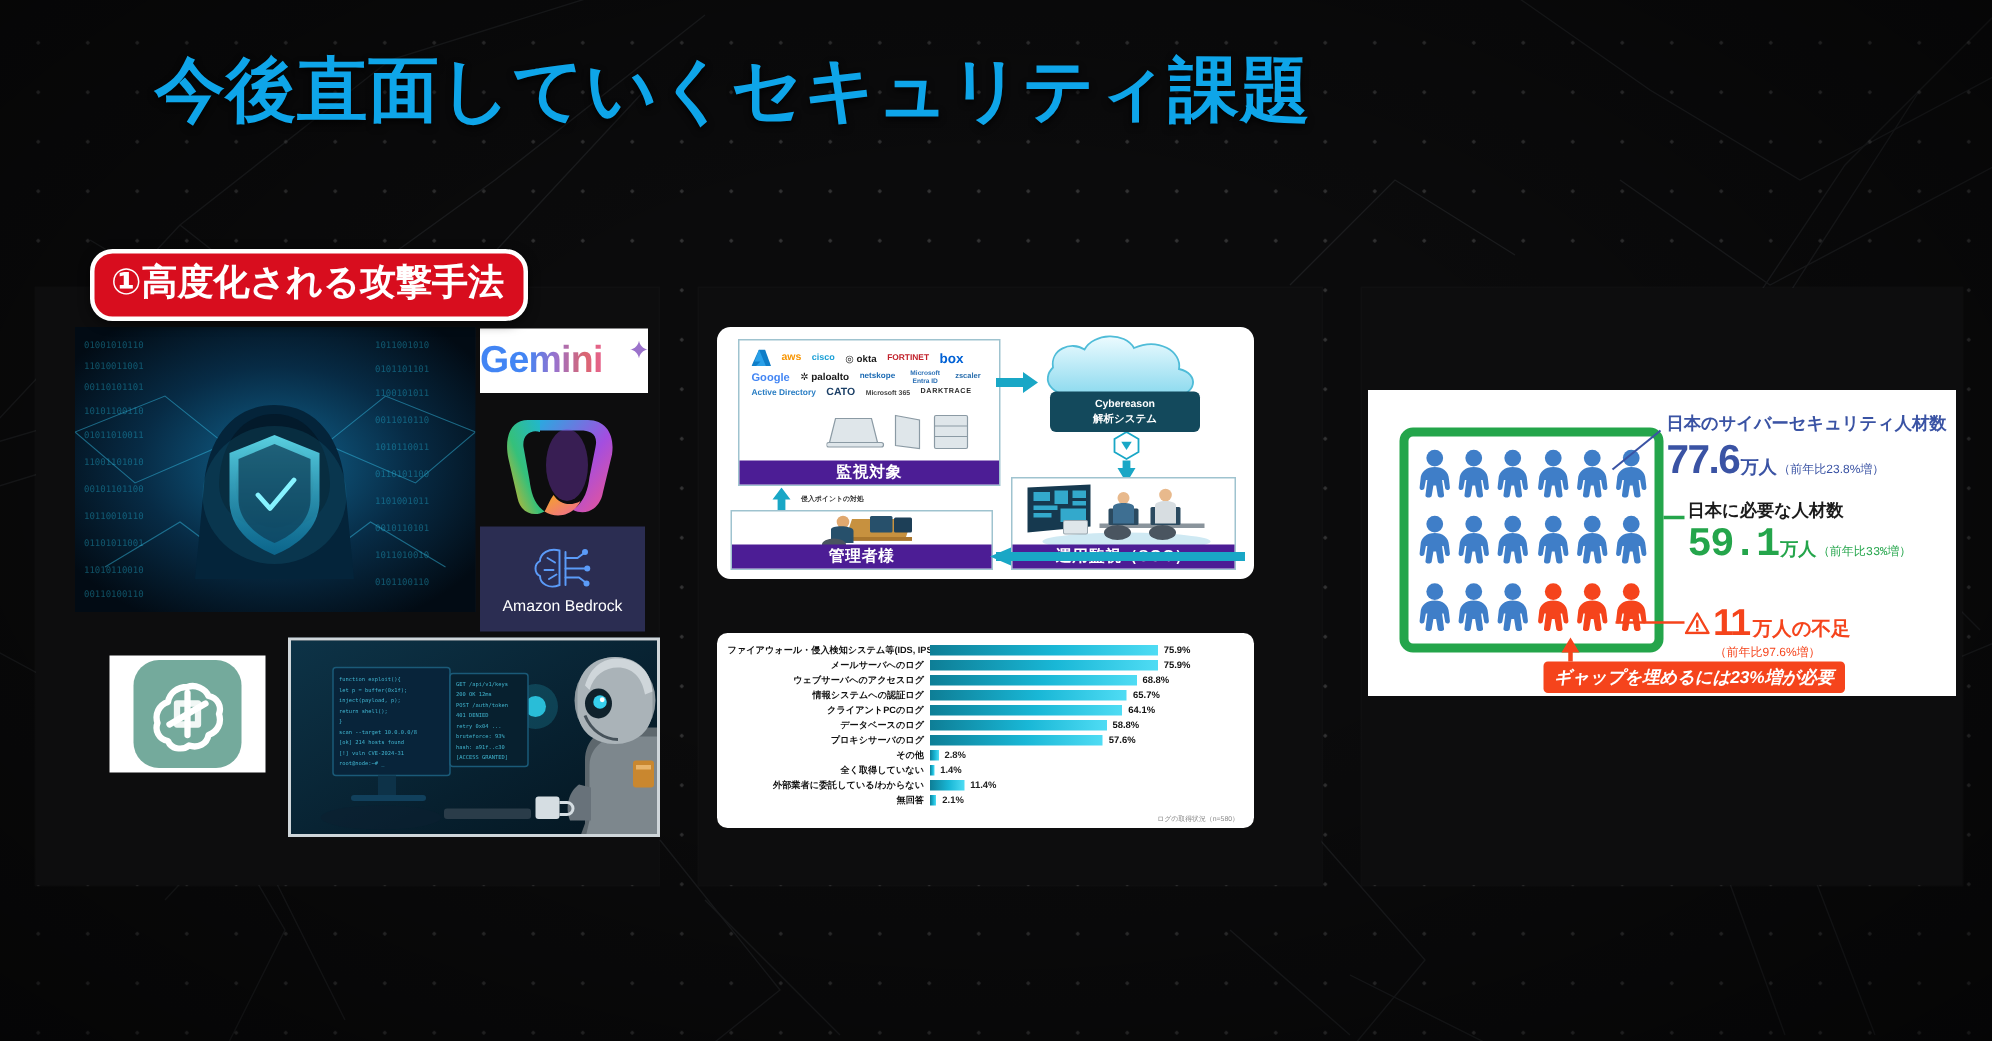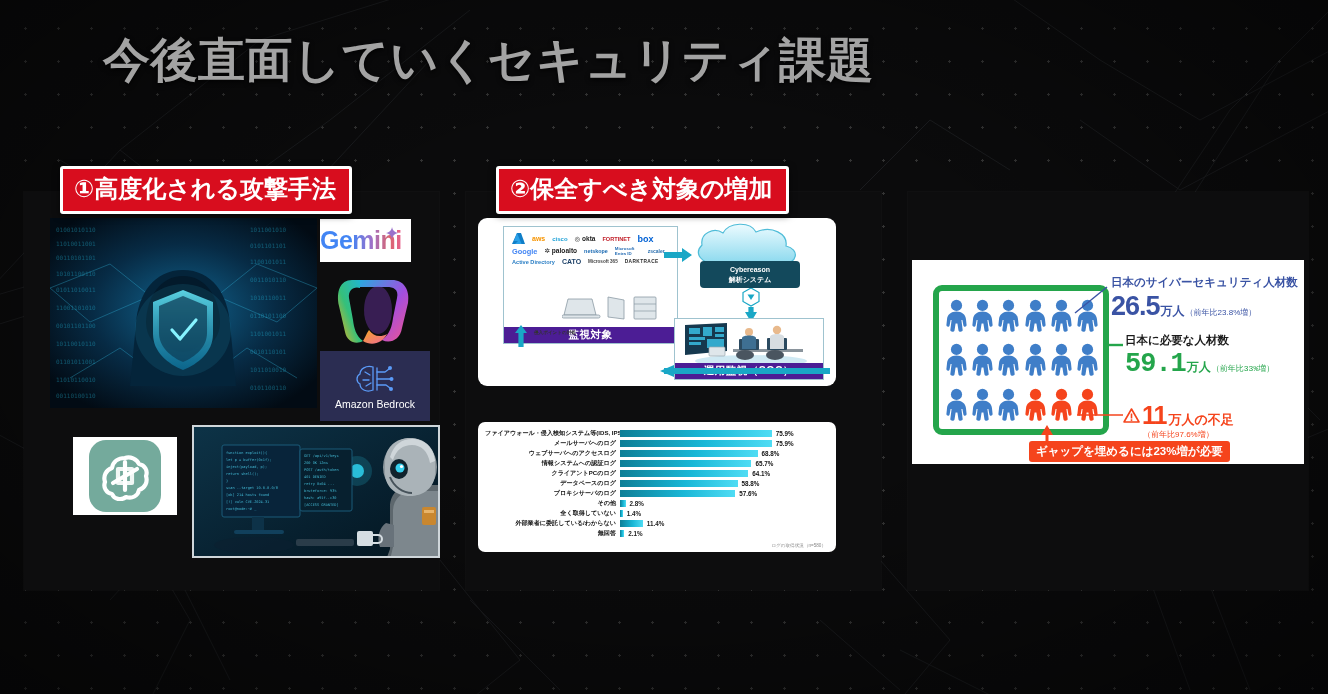--- a/index.html
+++ b/index.html
@@ -15,43 +15,43 @@
   #bg-dots{position:absolute;inset:0;
     background-image:radial-gradient(rgba(255,255,255,.30) 1px, transparent 1.2px);
     background-size:33px 33px;background-position:9px 12px;opacity:.55;}
   #bg-poly{position:absolute;inset:0;opacity:.5;}
   #bg-vign{position:absolute;inset:0;
      background:radial-gradient(ellipse at 50% 45%, rgba(0,0,0,0) 35%, rgba(0,0,0,.55) 100%);}
 
   
   #page-title{
     position:absolute;left:103px;top:34px;z-index:6;
-    font-size:47px;line-height:1.12;font-weight:700;color:#a3a3a3;
+    font-size:47px;line-height:1.12;font-weight:700;color:#0ea5e9;
     letter-spacing:.5px;white-space:nowrap;
     text-shadow:0 2px 5px rgba(0,0,0,.85);
   }
 
   
   .panel{position:absolute;z-index:4;}
   .panel-bg{position:absolute;left:0;top:26px;width:100%;height:398px;
      background:#0d0d0e;box-shadow:0 0 0 1px rgba(255,255,255,.025);}
   .panel-badge{
     position:absolute;top:0;z-index:7;
-    background:#d80d1e;border:3px solid #ffffff;border-radius:3px;
+    background:#d80d1e;border:3px solid #ffffff;border-radius:15px;
     color:#fff;font-weight:700;font-size:24px;line-height:1;
     padding:8px 13px 10px 11px;white-space:nowrap;
     box-shadow:0 2px 7px rgba(0,0,0,.6);
   }
 
   
   #panel1{left:24px;top:166px;width:415px;height:424px;}
   #p1-hero{position:absolute;left:26px;top:52px;width:267px;height:190px;
      background:#06131f;overflow:hidden;}
-  #p1-gemini{position:absolute;left:296px;top:53px;width:91px;height:43px;
-     background:#fff;display:flex;align-items:center;justify-content:flex-start;}
+  #p1-gemini{position:absolute;left:296px;top:53px;width:112px;height:43px;
+     background:#fff;display:flex;align-items:center;justify-content:space-between;}
   .gem-txt{font-size:25px;font-weight:600;letter-spacing:-.5px;
      background:linear-gradient(90deg,#4285f4 0%,#4285f4 38%,#9b72cb 62%,#d96570 85%,#e8638f 100%);
      -webkit-background-clip:text;background-clip:text;color:transparent;}
   #p1-copilot{position:absolute;left:306px;top:104px;width:90px;height:80px;}
   #p1-bedrock{position:absolute;left:296px;top:185px;width:110px;height:70px;
      background:#2b2d52;display:flex;flex-direction:column;align-items:center;justify-content:center;gap:2px;}
   #p1-bedrock .bd-label{color:#fff;font-size:10.5px;font-weight:400;}
   #p1-openai{position:absolute;left:49px;top:271px;width:104px;height:78px;
      background:#fff;display:flex;align-items:center;justify-content:center;}
   #p1-oai-tile{width:72px;height:72px;border-radius:17px;background:#74aa9c;
@@ -92,21 +92,21 @@
   #p3-bracket{position:absolute;left:16px;top:20px;width:176px;height:150px;
      border:6px solid #24a54b;border-radius:9px;}
   #p3-people{position:absolute;left:26px;top:28px;width:158px;height:134px;
      display:grid;grid-template-columns:repeat(6,1fr);grid-template-rows:repeat(3,1fr);
      align-items:center;justify-items:center;}
   .ann{position:absolute;white-space:nowrap;}
   .ann-ttl{font-size:11.5px;font-weight:700;}
   .ann-num{font-weight:700;letter-spacing:-1px;}
   .ann-sub{font-size:8px;}
   #p3-pill{position:absolute;left:112px;top:176px;background:#f5441c;color:#fff;
-     border-radius:3px;font-size:11.5px;font-weight:700;padding:3px 7px;white-space:nowrap;}
+     border-radius:3px;font-size:11.5px;font-weight:700;padding:3px 7px;white-space:nowrap;font-style:italic;}
 </style>
 </head>
 <body>
 
 <div id="bg-layer">
   <div id="bg-dots"></div>
   <svg id="bg-poly" viewBox="0 0 1328 694" preserveAspectRatio="none">
     <g stroke="#7d8690" stroke-width="0.9" fill="none" opacity="0.30">
       <path d="M-20 300 L120 150 L260 40 L420 -10"></path>
       <path d="M-20 300 L150 250 L330 120 L470 10"></path>
@@ -321,25 +321,24 @@
          <path d="M179 108 h5 a4 4 0 0 1 0 8 h-5" fill="none" stroke="#d5dde2" stroke-width="2"></path>
         </g>
       <ellipse cx="60" cy="118" rx="40" ry="8" fill="#0b2030" opacity=".6"></ellipse>
     </svg>
   </div>
 
 </section>
 
 <section class="panel" id="panel2">
   <div class="panel-bg"></div>
-  <div class="panel-badge" style="left:30px;">②保全すべき対象の増加</div>
 
   <div id="p2-diagram">
 
-    <div class="dg-box" style="left:25px;top:8px;width:175px;height:118px;">
+    <div class="dg-box" style="left:14px;top:8px;width:175px;height:98px;text-align:center;">
       <div class="dg-logos">
         <span class="lg">
           <svg width="13" height="11" viewBox="0 0 13 11">
             <path d="M5 0 L9 0 L13 11 L7 11 L0 11 Z" fill="#0f7ec8"></path>
             <path d="M5 0 L2 8 L6 8 L3 11 L9.6 11 Z" fill="#2aa0e8"></path>
           </svg>
         </span>
         <span class="lg" style="color:#f79400;font-size:7px;">aws</span>
         <span class="lg" style="color:#1ba0d7;font-size:6px;">cisco</span>
         <span class="lg" style="color:#1b1b1b;font-size:6.5px;">◎&nbsp;okta</span>
@@ -365,20 +364,35 @@
         </g>
       </svg>
       <div class="dg-bar">監視対象</div>
     </div>
 
     <div style="position:absolute;left:56px;top:112px;font-size:4.6px;color:#333;font-weight:700;">侵入ポイントの対処</div>
     <svg style="position:absolute;left:36px;top:107px;" width="14" height="22">
       <path d="M7 0 L13 8 L9.6 8 L9.6 22 L4.4 22 L4.4 8 L1 8 Z" fill="#19a7c6"></path>
     </svg>
 
+    <div class="dg-box" style="left:9px;top:122px;width:175px;height:40px;">
+      <svg style="position:absolute;left:52px;top:2px;" width="72" height="24">
+        <g>
+          <path d="M28 3 h40 l-4 12 h-40 Z" fill="#c7913f"></path>
+          <rect x="24" y="15" width="44" height="2.6" fill="#a9762e"></rect>
+          <rect x="40" y="1" width="15" height="11" rx="1" fill="#27506b"></rect>
+          <rect x="56" y="2" width="12" height="10" rx="1" fill="#1d3f57"></rect>
+          <circle cx="22" cy="5" r="4.2" fill="#e0a86f"></circle>
+          <path d="M14 10 C14 7 29 7 29 11 L29 19 L14 19 Z" fill="#27506b"></path>
+          <ellipse cx="16" cy="20" rx="8" ry="4" fill="#4a5560"></ellipse>
+          <rect x="13" y="18" width="3" height="6" fill="#4a5560"></rect>
+        </g>
+      </svg>
+      <div class="dg-bar">管理者様</div>
+    </div>
 
     <svg style="position:absolute;left:212px;top:2px;" width="116" height="48">
       <defs>
           <linearGradient id="cldg" x1="0" y1="0" x2="0" y2="1">
         <stop offset="0%" stop-color="#ecfbff"></stop>
             <stop offset="100%" stop-color="#8ad9ee"></stop>
       </linearGradient>
         </defs>
       <path d="M28 44 C10 44 4 33 12 25 C10 13 24 7 33 13 C39 2 60 1 66 12
                C82 5 98 14 96 26 C110 29 108 44 92 44 Z" fill="url(#cldg)" stroke="#4fbcd8" stroke-width="1.2"></path>
@@ -586,21 +600,21 @@
         <path d="M158 48 L190 22" stroke="#3a53a4" stroke-width="1.4" fill="none"></path>
         <path d="M192 80 L206 80" stroke="#24a54b" stroke-width="2.4" fill="none"></path>
         <path d="M160 150 L206 150" stroke="#f5441c" stroke-width="1.6" fill="none"></path>
         <path d="M130 164 L130 176" stroke="#f5441c" stroke-width="3" fill="none"></path>
         <path d="M130 160 L124 170 L136 170 Z" fill="#f5441c"></path>
       </svg>
 
       <div class="ann" style="left:194px;top:10px;color:#3a53a4;">
         <div class="ann-ttl">日本のサイバーセキュリティ人材数</div>
         <div style="display:flex;align-items:baseline;gap:1px;margin-top:1px;">
-          <span class="ann-num" style="font-size:27px;">26.5</span>
+          <span class="ann-num" style="font-size:27px;">77.6</span>
           <span style="font-size:12px;font-weight:700;">万人</span>
           <span class="ann-sub">（前年比23.8%増）</span>
         </div>
       </div>
 
       <div class="ann" style="left:208px;top:68px;color:#24a54b;font-family:Liberation Mono, monospace;">
         <div class="ann-ttl" style="color:#1b1b1b;">日本に必要な人材数</div>
         <div style="display:flex;align-items:baseline;gap:1px;margin-top:1px;">
           <span class="ann-num" style="font-size:27px;">59.1</span>
           <span style="font-size:12px;font-weight:700;">万人</span>

